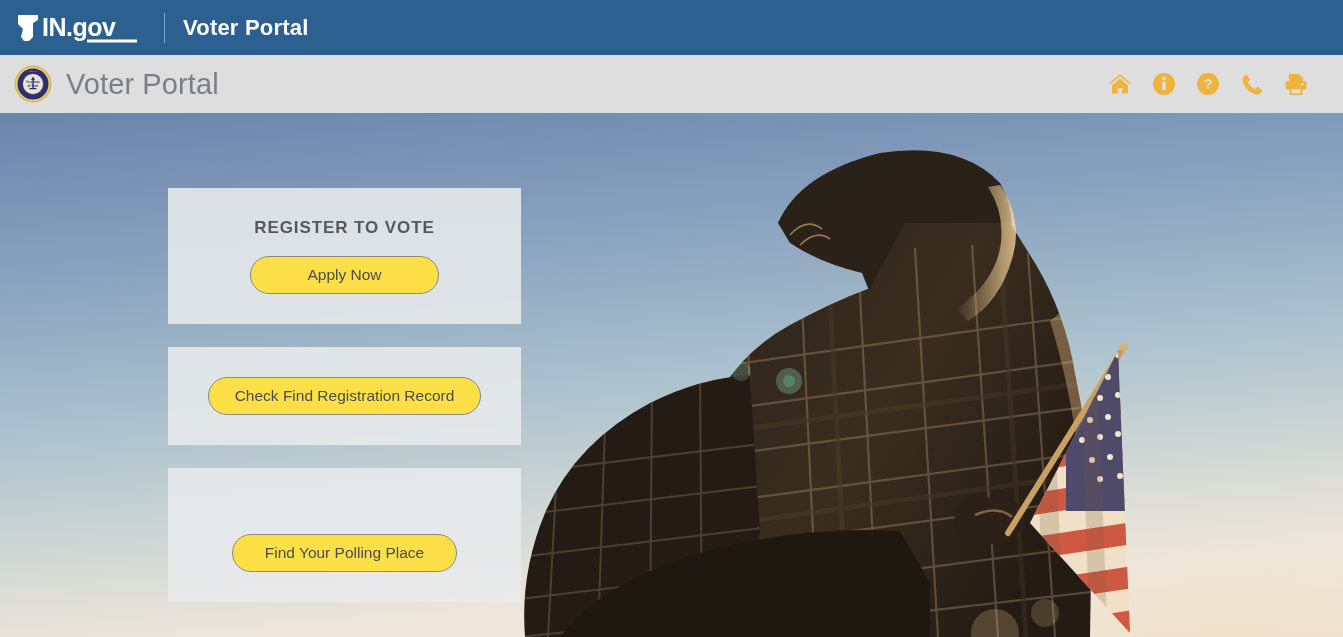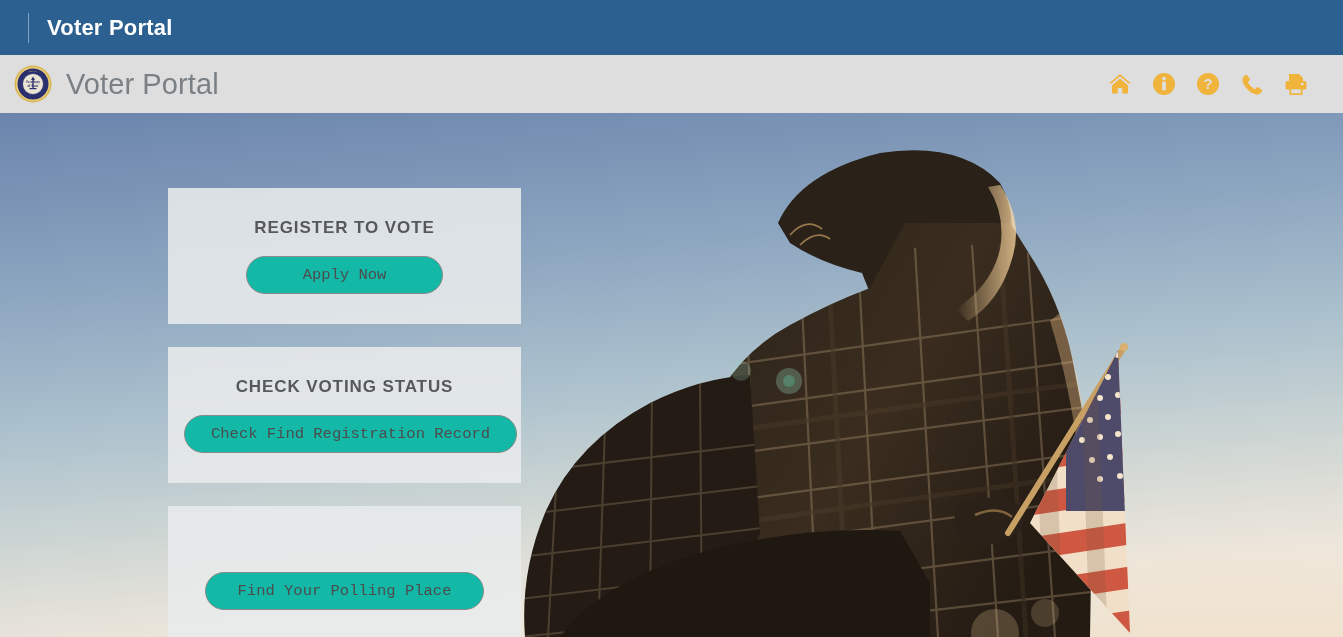--- a/index.html
+++ b/index.html
@@ -137,43 +137,53 @@
     font-size: 17px;
     font-weight: 600;
     letter-spacing: 0.9px;
     text-transform: uppercase;
     margin-bottom: 18px;
     white-space: nowrap;
   }
 
   .card-btn {
     display: inline-block;
-    background: #14b8a6;
+    background: #fde047;
     border: 1px solid #8a8a8a;
     border-radius: 22px;
     color: #4b4c4e;
     font-size: 15.5px;
-    font-family: Liberation Mono, monospace;
+    font-family: Liberation Sans, sans-serif;
     padding: 8px 28px;
     cursor: pointer;
     line-height: 1.3;
     white-space: nowrap;
   }
 
   .card--register  .card-btn { padding-left: 56px; padding-right: 56px; }
   .card--status    .card-btn { padding-left: 26px; padding-right: 26px; }
   .card--location  .card-btn { padding-left: 32px; padding-right: 32px; margin-top: 36px; }
 </style>
 </head>
 <body>
 
 <div class="page">
 
   <div class="topbar">
 
+    <a class="brand-logo" href="#">
+      <svg width="128" height="34" viewBox="0 0 128 34" aria-hidden="true">
+
+        <path d="M6 4 L26 4 L26 9 L21 12 L21 26 L17 30 L12 30 L9 26 L11 18 L6 13 Z" fill="#ffffff"></path>
+
+        <text x="30" y="25" font-family="Liberation Sans, sans-serif" font-size="25" font-weight="bold" fill="#ffffff" letter-spacing="-0.5">IN.gov</text>
+
+        <rect x="75" y="28.5" width="50" height="3" fill="#ffffff"></rect>
+      </svg>
+    </a>
 
     <div class="brand-divider"></div>
 
     <div class="topbar-title">Voter Portal</div>
   </div>
 
   <div class="subheader">
 
     <div class="seal">
       <svg width="38" height="38" viewBox="0 0 38 38" aria-hidden="true">
@@ -405,21 +415,20 @@
     </svg>
 
     <div class="cards">
 
       <div class="card card--register">
         <div class="card-title">REGISTER TO VOTE</div>
         <button class="card-btn">Apply Now</button>
       </div>
 
       <div class="card card--status">
-        <div class="card-title">CHECK VOTING STATUS</div>
         <button class="card-btn">Check Find Registration Record</button>
       </div>
 
       <div class="card card--location">
         <button class="card-btn">Find Your Polling Place</button>
       </div>
 
     </div>
   </div>
 </div>

